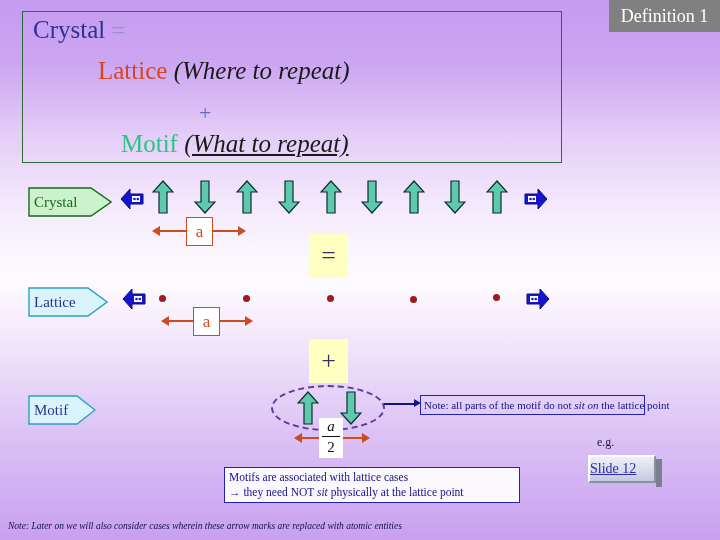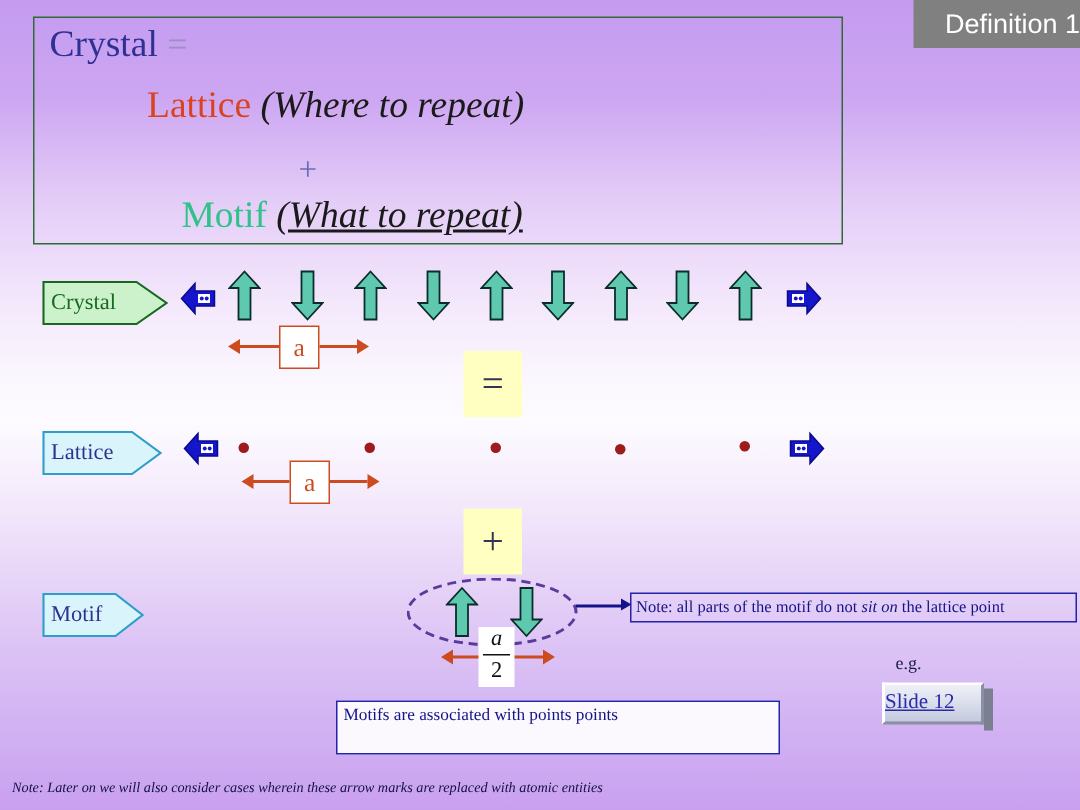--- a/index.html
+++ b/index.html
@@ -36,24 +36,24 @@
   #def-banner {
     position: absolute;
     left: 609px;
     top: 0px;
     width: 111px;
     height: 32px;
     background: #808080;
     color: #ffffff;
     font-size: 18px;
     line-height: 32px;
-    text-align: right;
+    text-align: center;
     padding-left: 0;
     box-sizing: border-box;
-    font-family: Liberation Sans, sans-serif;
+    font-family: Liberation Serif, serif;
     white-space: nowrap;
   }
 
   
   #title-box {
     position: absolute;
     left: 22px;
     top: 11px;
     width: 540px;
     height: 152px;
@@ -163,21 +163,21 @@
     box-sizing: border-box;
   }
   #frac-box .num { font-size: 15px; font-style: italic; line-height: 17px; }
   #frac-box .bar { height: 1px; background: #111; margin: 1px 3px; }
   #frac-box .den { font-size: 15px; line-height: 18px; }
 
   
   #note-box {
     position: absolute;
     left: 420px; top: 395px;
-    width: 298px; height: 20px;
+    width: 225px; height: 20px;
     border: 1px solid #2222aa;
     background: transparent;
     color: #141489;
     font-size: 11px;
     line-height: 18px;
     font-family: "Liberation Serif", serif;
     padding-left: 3px;
     box-sizing: border-box;
     white-space: nowrap;
   }
@@ -416,21 +416,22 @@
     <div class="den">2</div>
   </div>
 
   <div id="note-connector"></div>
   <div id="note-connector-head"></div>
   <div id="note-box">
     <span>Note: all parts of the motif do not </span><span style="font-style:italic;">sit on</span><span> the lattice point</span>
   </div>
 
   <div id="info-box">
-    <div>Motifs are associated with points points</div>
+    <div>Motifs are associated with lattice cases</div>
+    <div><span>→ they need NOT </span><span class="it">sit</span><span> physically at the lattice point</span></div>
   </div>
 
   <div id="eg-label">e.g.</div>
   <div id="slide-btn-shadow"></div>
   <div id="slide-btn">
     <span id="slide-btn-label">Slide 12</span>
   </div>
 
   <div id="footer-note">Note: Later on we will also consider cases wherein these arrow marks are replaced with atomic entities</div>
 

